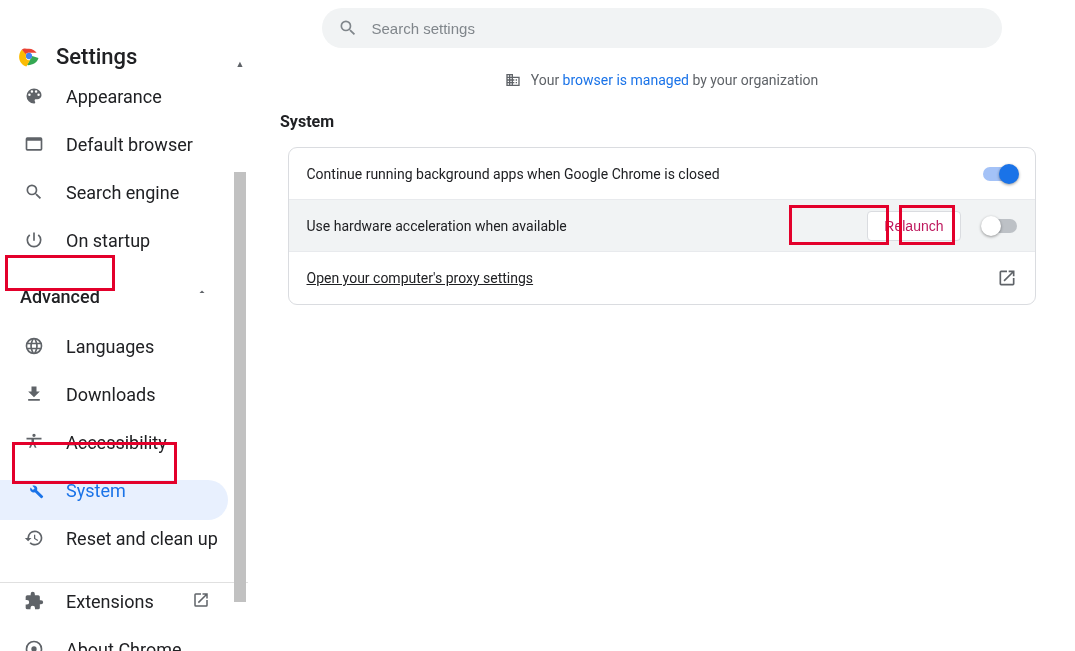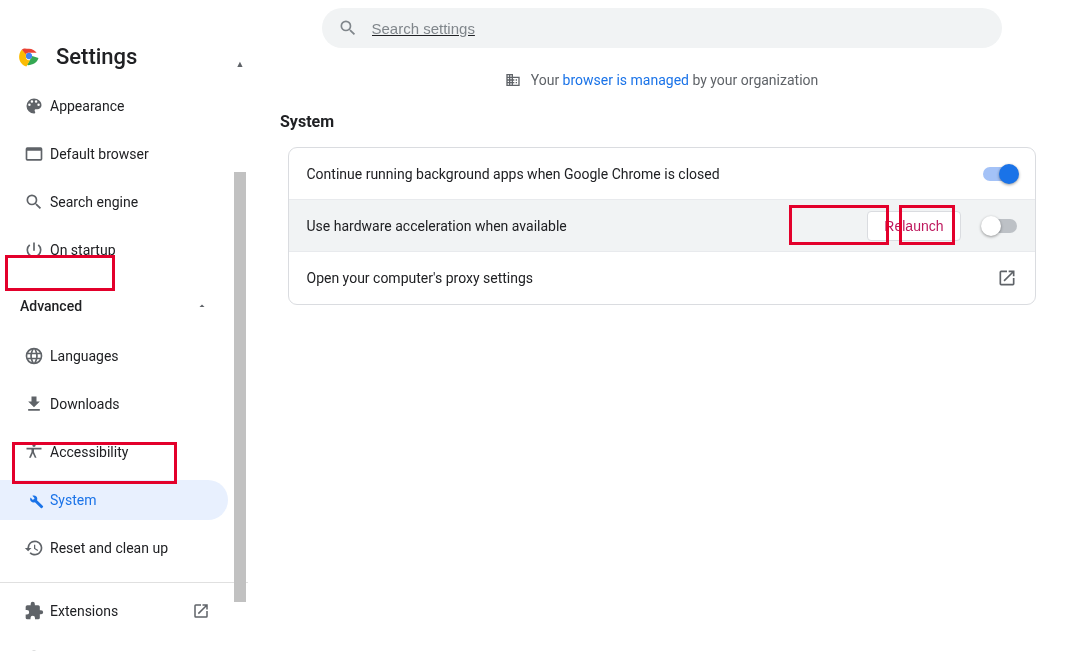--- a/index.html
+++ b/index.html
@@ -37,25 +37,25 @@
     color: #202124;
   }
   .nav {
     flex: 1;
     overflow: hidden;
     position: relative;
   }
   .nav-inner { padding-top: 2px; }
   .nav-item, .nav-section {
     display: flex;
-    align-items: center;
+    align-items: flex-start;
     height: 40px;
     padding-left: 24px;
-    gap: 6px;
-    font-size: 14px;
+    gap: 22px;
+    font-size: 18px;
     color: #202124;
     cursor: pointer;
     border-radius: 0 20px 20px 0;
     margin-right: 20px;
     position: relative;
   }
   .nav-item .nav-icon, .nav-section .nav-icon {
     width: 20px; height: 20px;
     display: flex; align-items: center; justify-content: center;
     color: #5f6368;
@@ -111,21 +111,21 @@
     height: 40px;
     background: #f1f3f4;
     border-radius: 40px;
     display:flex; align-items:center;
     padding: 0 16px;
     gap: 14px;
     color:#5f6368;
   }
   .searchbar input {
     border:none; outline:none; background:transparent;
-    font-size:15px; color:#202124; flex:1;text-decoration:underline;
+    font-size:15px; color:#202124; flex:1;
   }
   .searchbar input::placeholder { color:#80868b; }
 
   .managed {
     margin-top: 24px;
     font-size: 14px;
     color:#5f6368;
     display:flex; align-items:center; gap:10px;
   }
   .managed a { color:#1a73e8; text-decoration:none; }
@@ -377,21 +377,21 @@
           <div class="toggle">
               <div class="knob"></div>
             </div>
         </div>
 
         <div class="hl" style="left:500px; top:5px; width:100px; height:40px;"></div>
 
         <div class="hl" style="left:610px; top:5px; width:56px; height:40px;"></div>
       </div>
 
-      <div class="row" style="cursor:pointer;">
+      <div class="row" style="cursor:pointer;text-decoration:underline;">
         <span class="row-label">Open your computer's proxy settings</span>
         <div class="row-actions">
           <span class="open-ext">
             <svg width="20" height="20" viewBox="0 0 24 24" fill="#5f6368">
                 <path d="M19 19H5V5h7V3H5a2 2 0 0 0-2 2v14a2 2 0 0 0 2 2h14a2 2 0 0 0 2-2v-7h-2v7zM14 3v2h3.59l-9.83 9.83 1.41 1.41L19 6.41V10h2V3h-7z"></path>
               </svg>
           </span>
         </div>
       </div>
 

